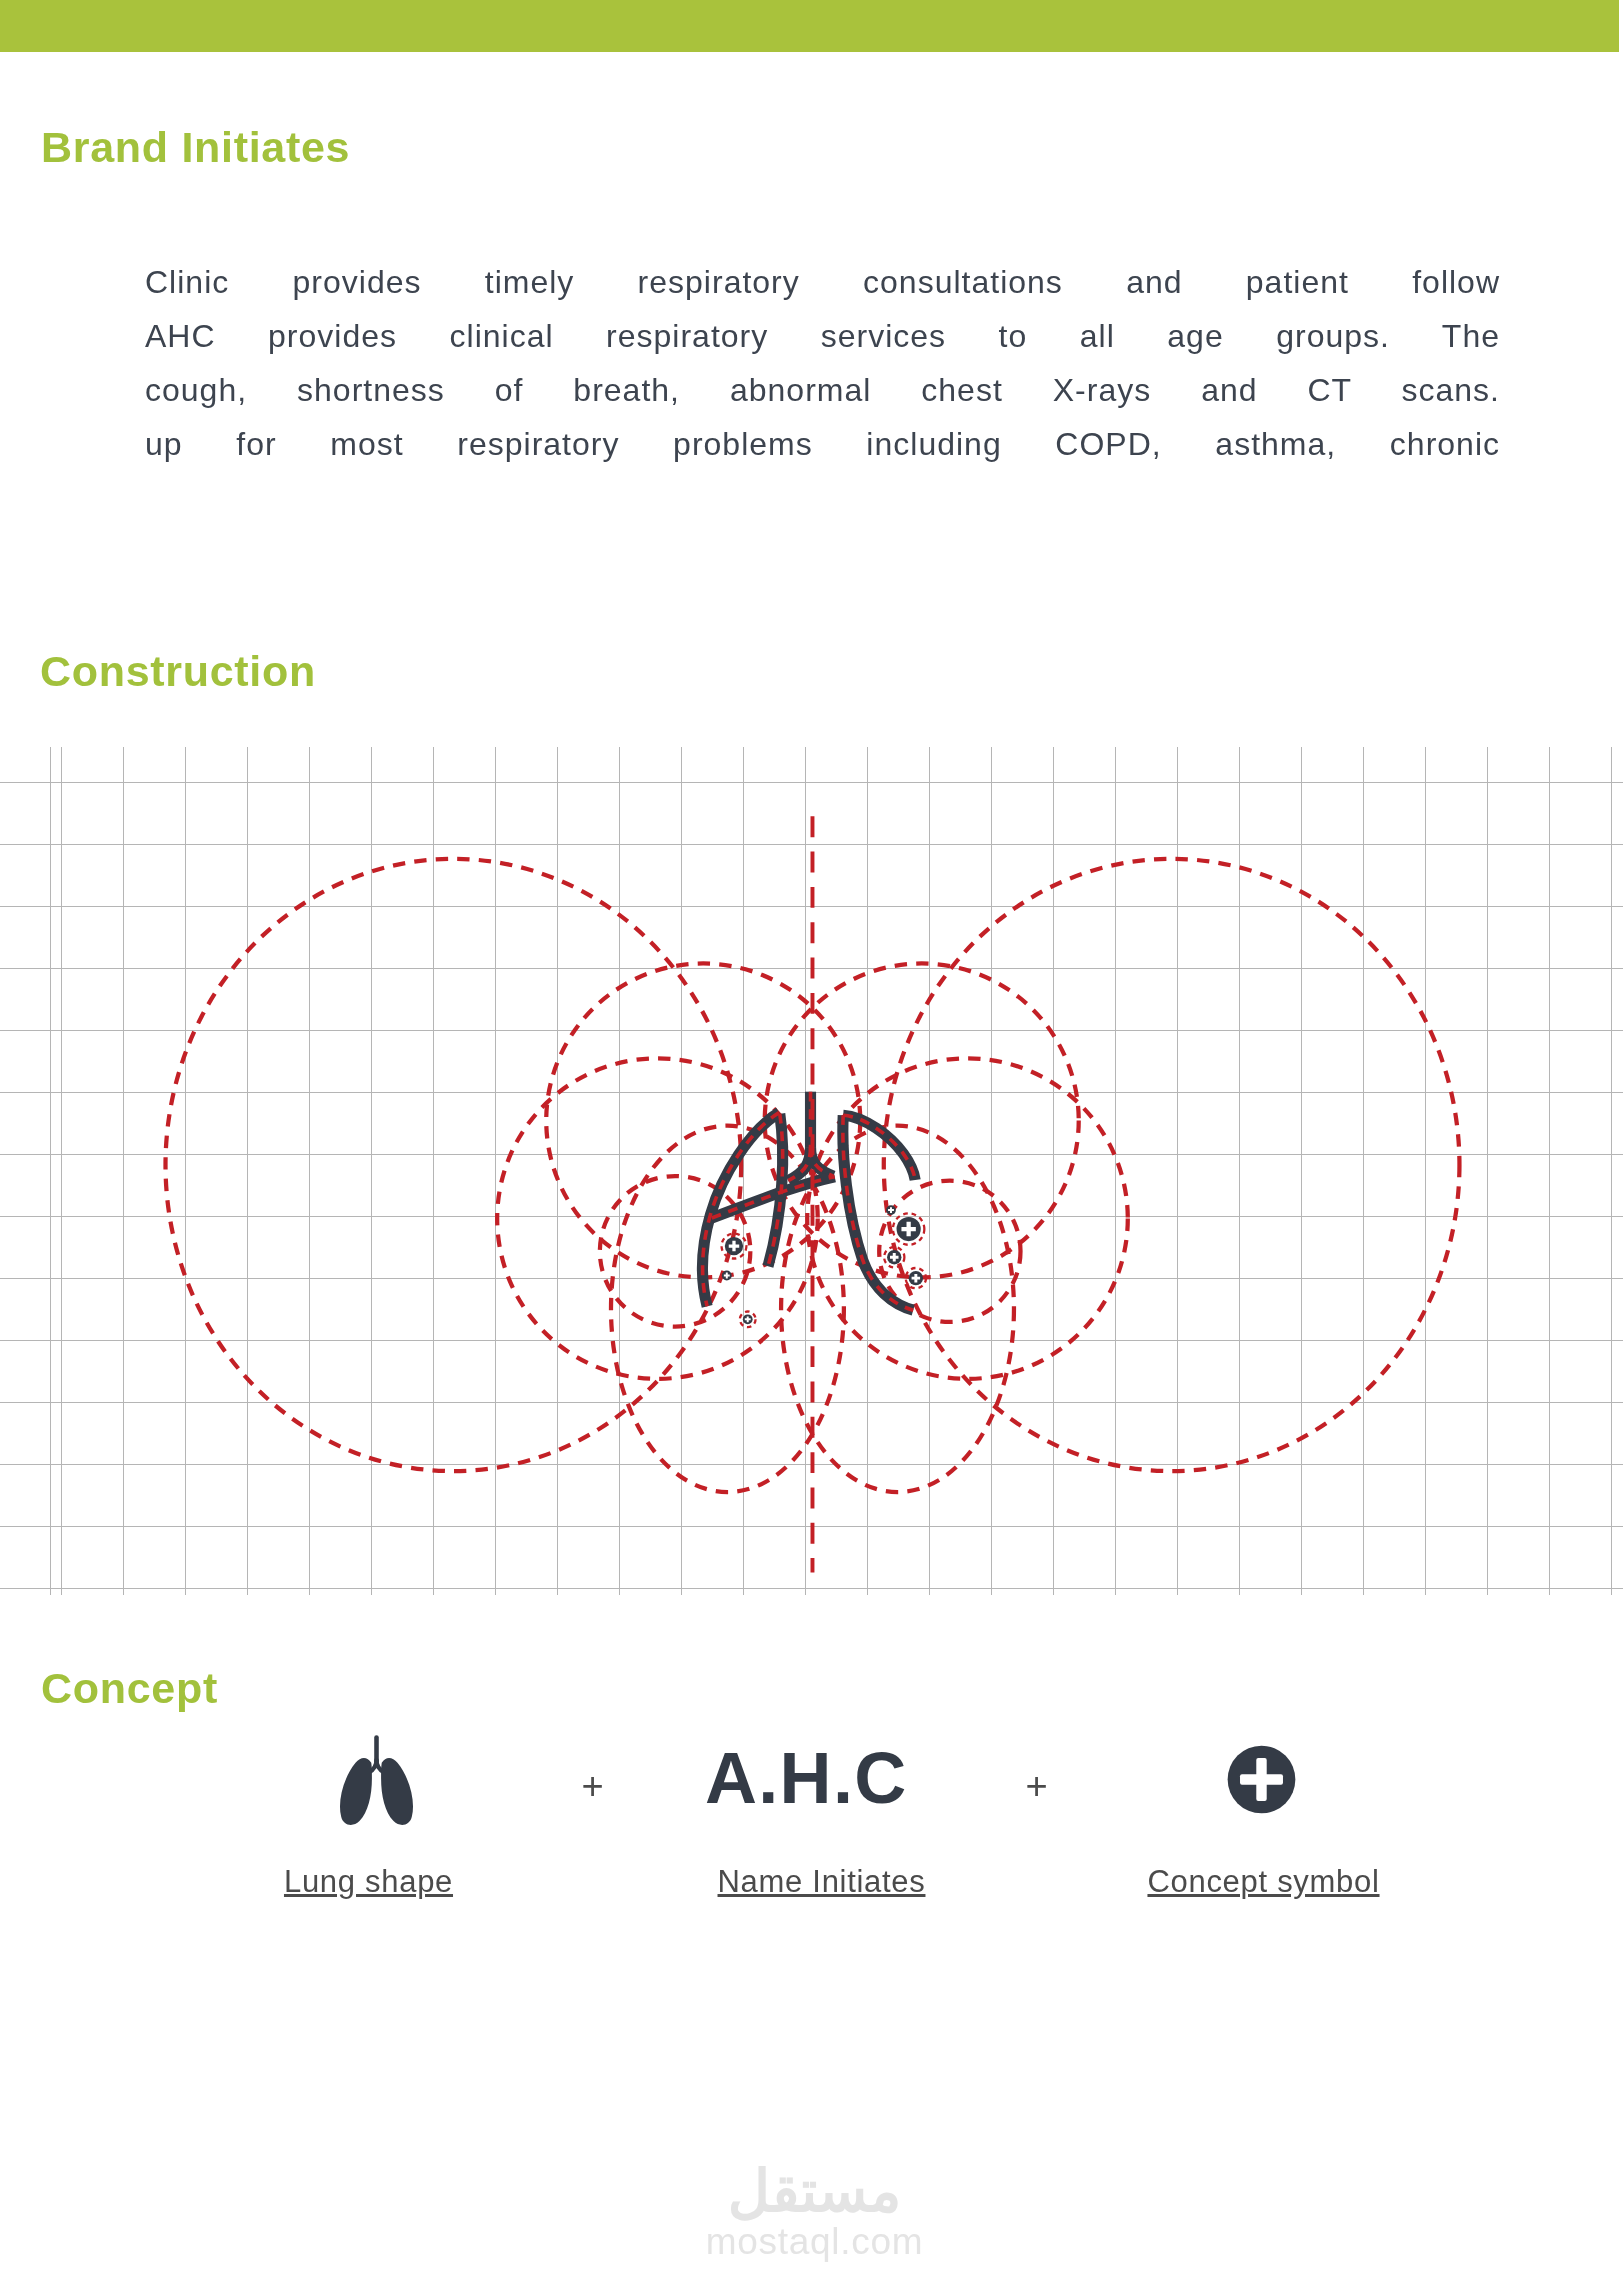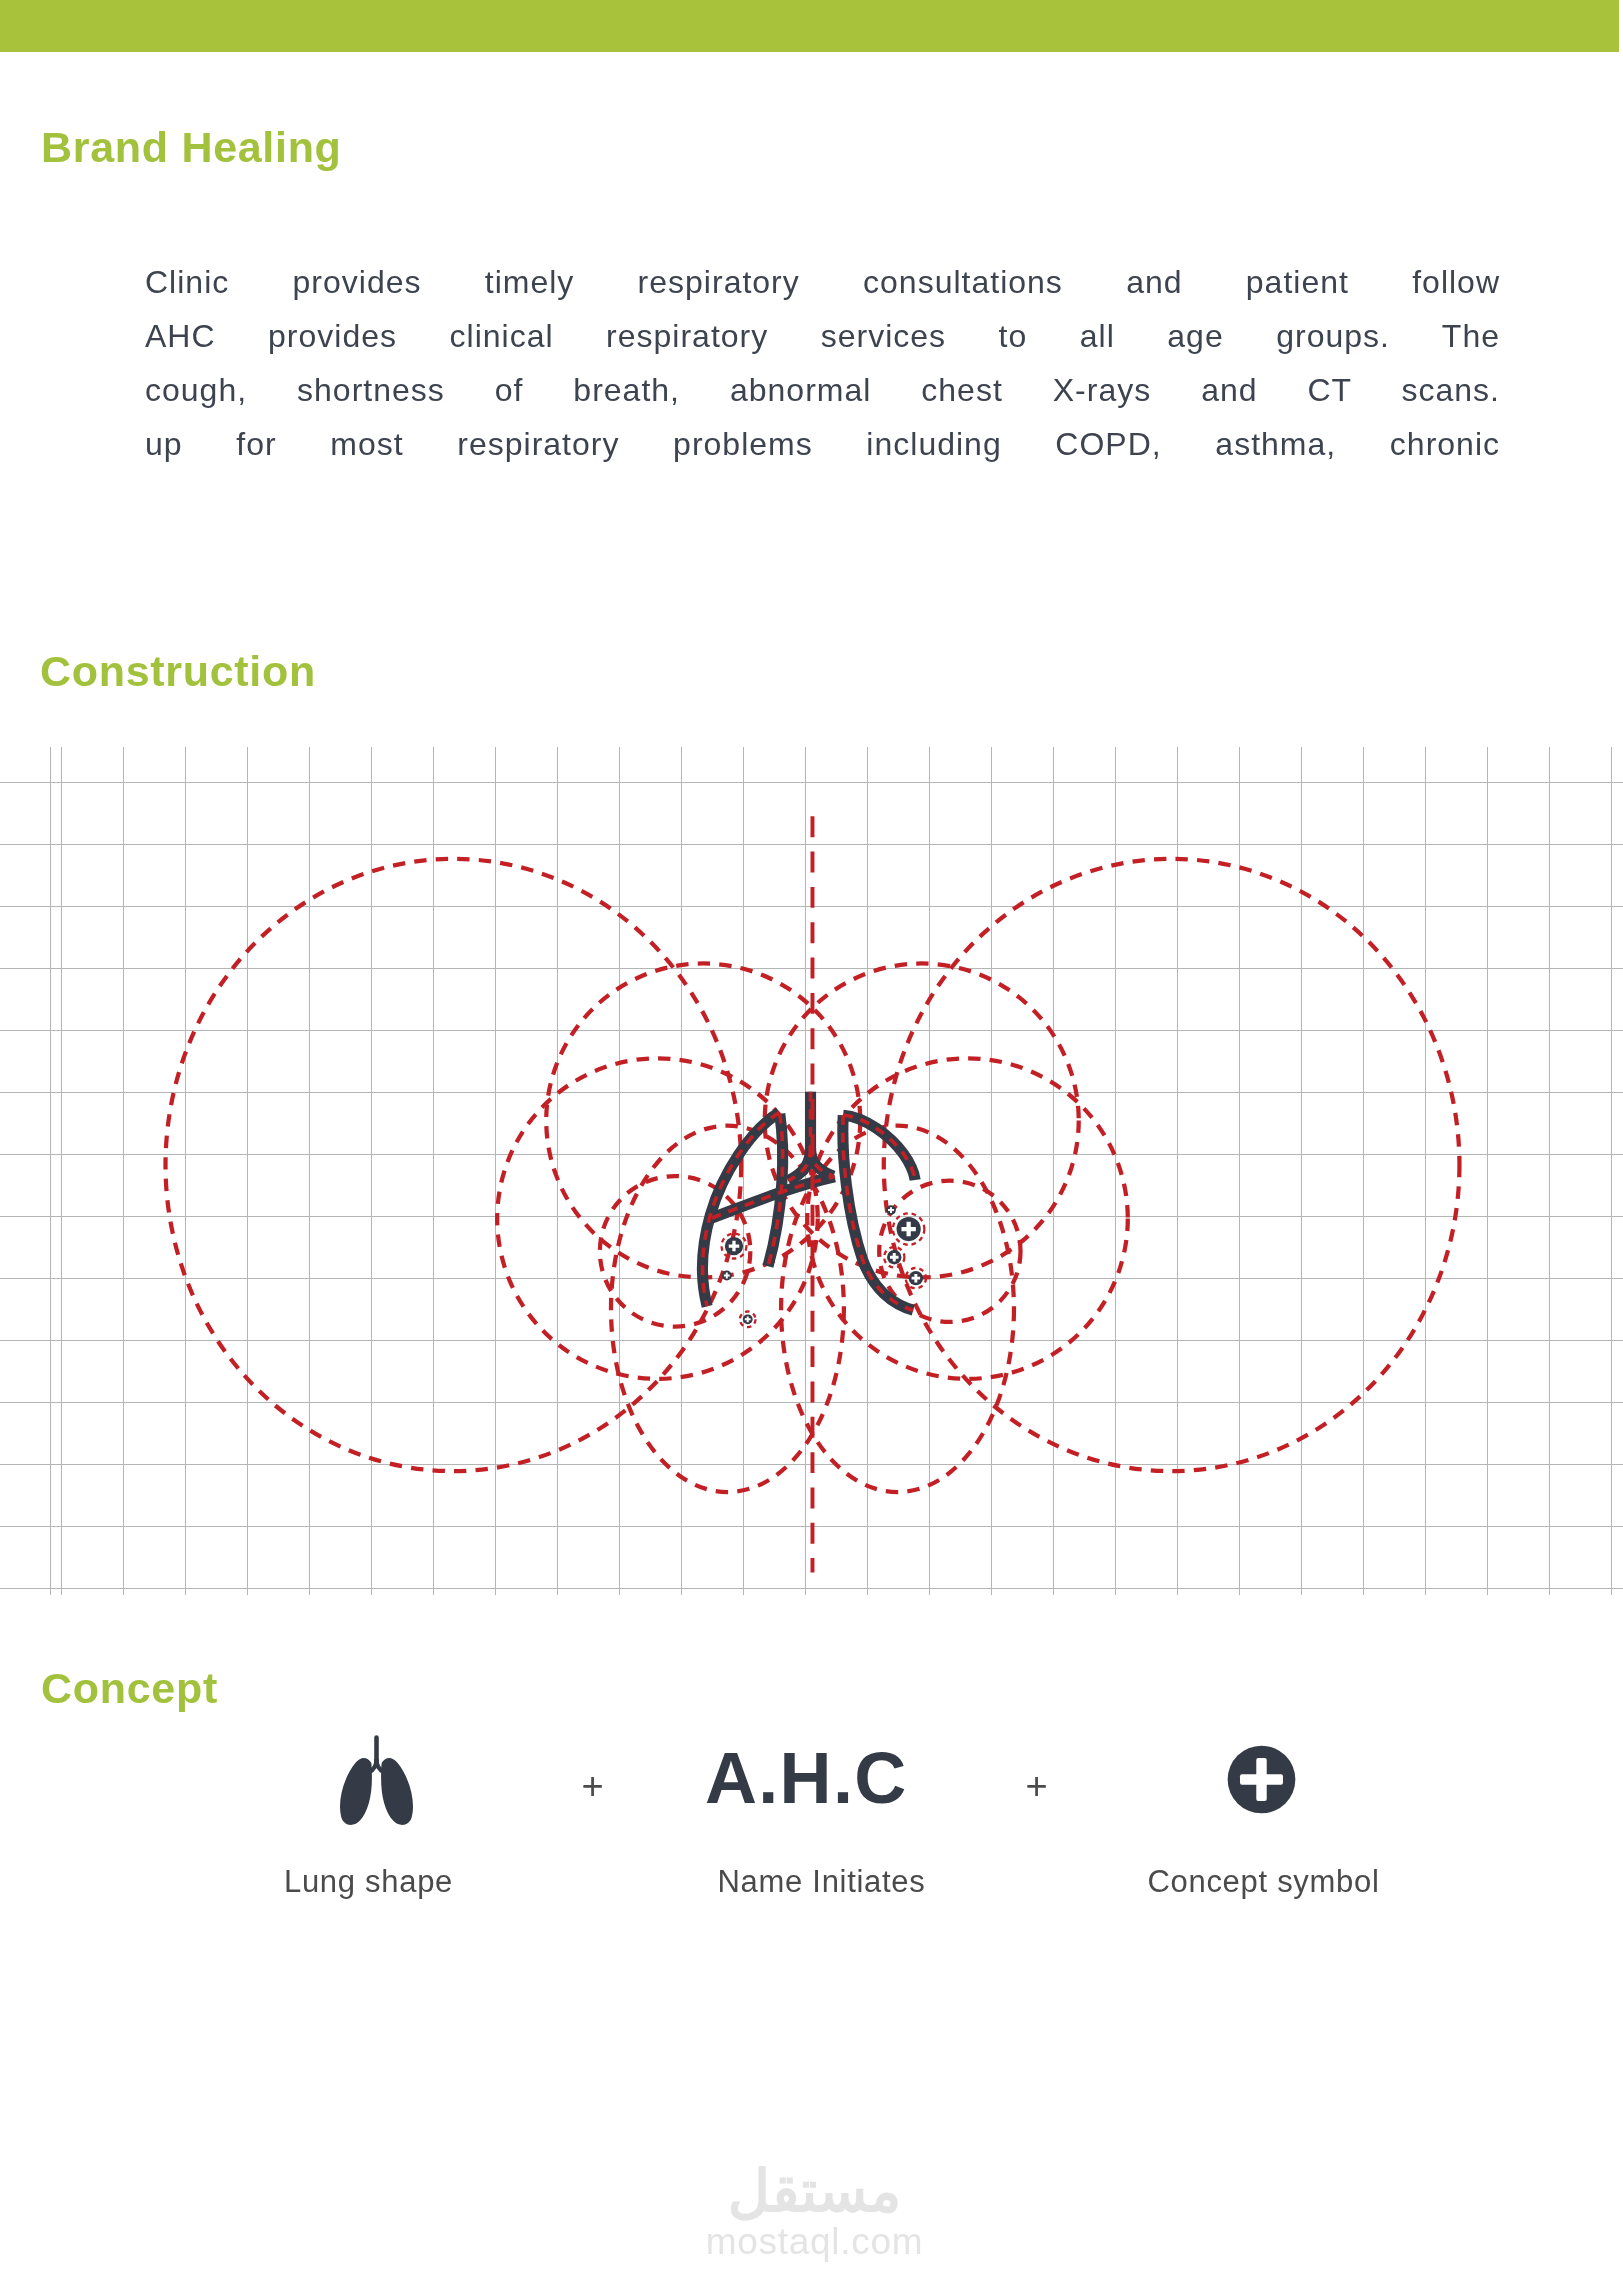--- a/index.html
+++ b/index.html
@@ -84,41 +84,41 @@
   .plus-sep-1{left:553px;top:1765px;}
   .plus-sep-2{left:997px;top:1765px;}
 
   .monogram{
     position:absolute;left:705px;top:1737px;width:222px;text-align:left;
     color:var(--dark,#343b46);font-size:72px;font-weight:700;letter-spacing:1.3px;white-space:nowrap;
   }
 
   .concept-label{
     position:absolute;top:1864px;width:275px;text-align:center;
-    color:var(--label-gray,#4b4b4b);font-size:31px;letter-spacing:0.7px;white-space:nowrap;
+    color:var(--label-gray,#4b4b4b);font-size:31px;letter-spacing:0.7px;white-space:nowrap;text-decoration:underline;
   }
   .label-lung{left:231px;}
   .label-name{left:684px;}
   .label-healing{left:1126px;}
 
   .watermark{
     position:absolute;left:618px;top:2159px;width:393px;text-align:center;
     color:var(--watermark-gray,#e4e4e4);
   }
   .watermark-arabic{font-size:58px;font-weight:700;line-height:63px;}
   .watermark-site{font-size:37px;letter-spacing:0.7px;line-height:39px;}
 </style>
 </head>
 <body>
 
 <div class="page">
 
   <div class="top-bar"></div>
 
-  <div class="green-h h-brand">Brand Healing</div>
+  <div class="green-h h-brand">Brand Initiates</div>
 
 
   <div class="body-text">
     <div class="body-line">Clinic provides timely respiratory consultations and patient follow</div>
     <div class="body-line">AHC provides clinical respiratory services to all age groups. The</div>
     <div class="body-line">cough, shortness of breath, abnormal chest X-rays and CT scans.</div>
     <div class="body-line">up for most respiratory problems including COPD, asthma, chronic</div>
   </div>
 
   <div class="green-h h-construction">Construction</div>

